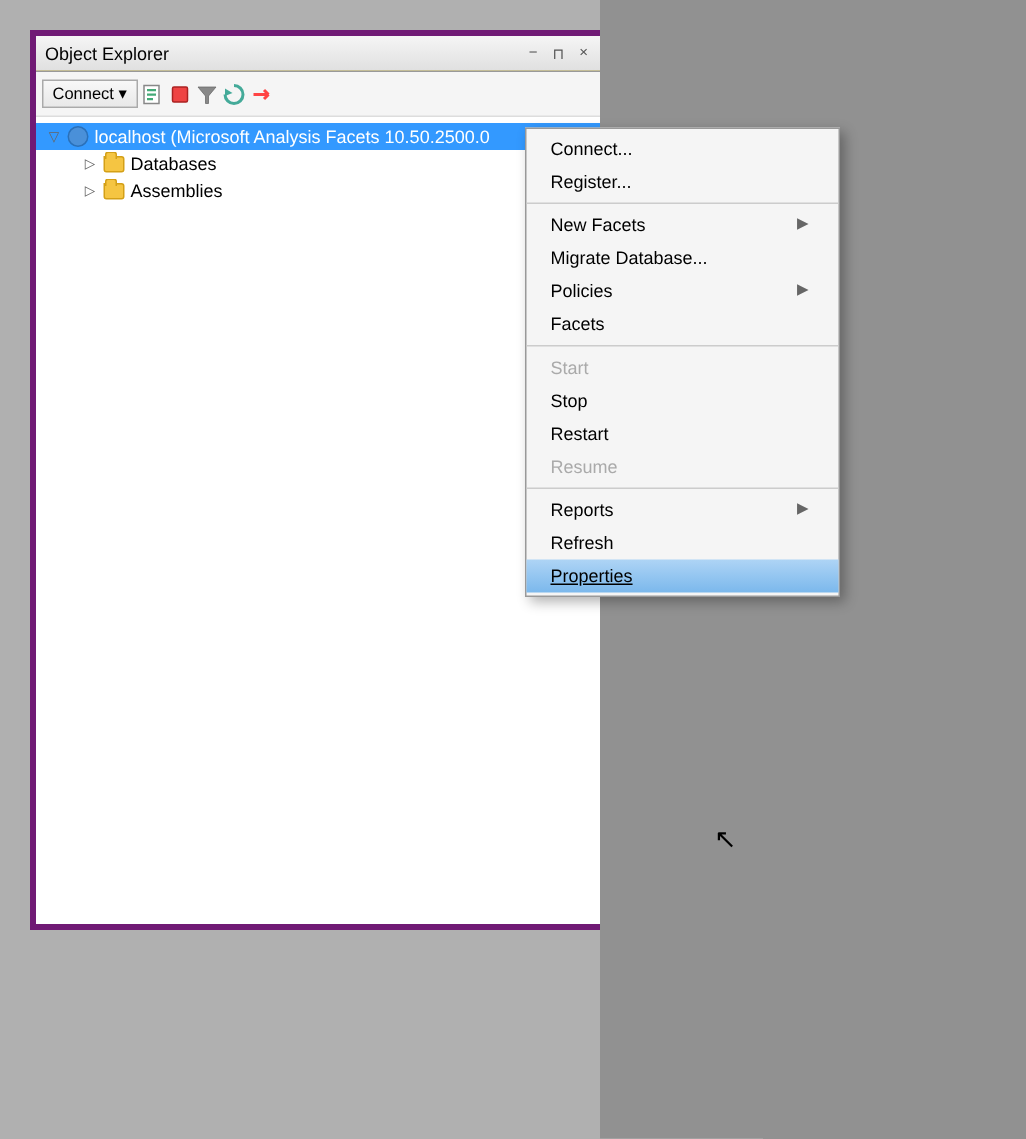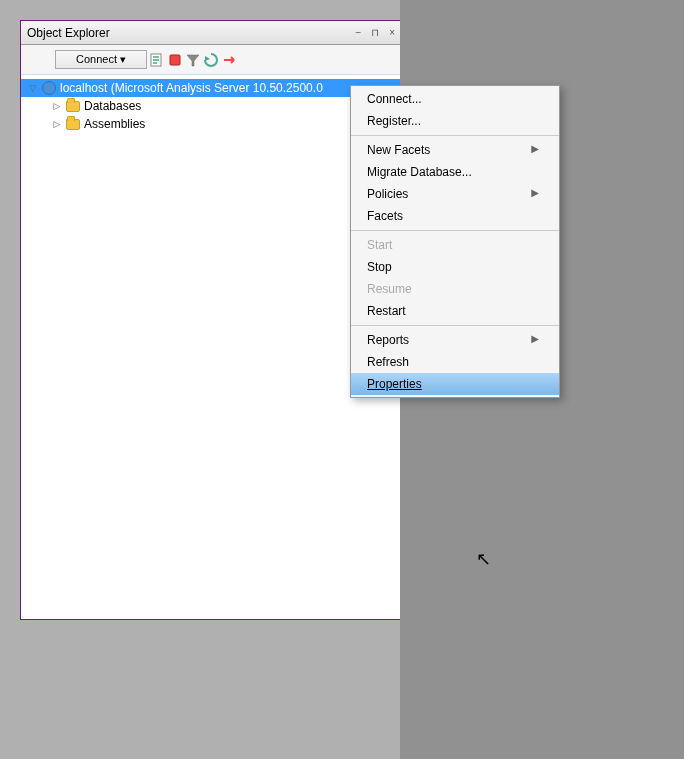--- a/index.html
+++ b/index.html
@@ -14,21 +14,21 @@
     }
 
     
     .object-explorer {
       position: absolute;
       top: 20px;
       left: 20px;
       width: 385px;
       height: 600px;
       background: #fde047;
-      border: 1px solid #701a75;
+      border: 4px solid #701a75;
       display: flex;
       flex-direction: column;
     }
 
     .oe-title-bar {
       background: linear-gradient(to bottom, #f5f5f5, #e0e0e0);
       border-bottom: 1px solid #999;
       padding: 4px 6px;
       display: flex;
       align-items: center;
@@ -61,27 +61,26 @@
       padding: 3px 4px;
       display: flex;
       align-items: center;
       gap: 2px;
       height: 30px;
     }
 
     .connect-btn {
       background: linear-gradient(to bottom, #f8f8f8, #e8e8e8);
       border: 1px solid #aaa;
-      padding: 2px 20px;
+      padding: 2px 6px;
       font-size: 11px;
       cursor: pointer;
       display: flex;
       align-items: center;
       gap: 2px;
-      margin-left: 30px;
     }
 
     .toolbar-icon {
       width: 16px;
       height: 16px;
       display: inline-flex;
       align-items: center;
       justify-content: center;
       cursor: pointer;
     }
@@ -276,21 +275,21 @@
     </span>
   </div>
 
   <div class="oe-content">
 
     <div class="tree-item selected">
       <span class="tree-expand">▽</span>
       <span class="tree-icon">
         <div class="icon-server"></div>
       </span>
-      <span class="tree-label">localhost (Microsoft Analysis Server 10.50.2500.0</span>
+      <span class="tree-label">localhost (Microsoft Analysis Facets 10.50.2500.0</span>
     </div>
 
     <div class="tree-item" style="padding-left: 28px;">
       <span class="tree-expand">▷</span>
       <span class="tree-icon">
         <div class="icon-folder"></div>
       </span>
       <span class="tree-label">Databases</span>
     </div>
 
@@ -339,27 +338,27 @@
 
   <div class="menu-item disabled">
     <span>Start</span>
   </div>
 
   <div class="menu-item">
     <span>Stop</span>
   </div>
 
 
+  <div class="menu-item">
+    <span>Restart</span>
+  </div>
+
   <div class="menu-item disabled">
     <span>Resume</span>
   </div>
-
-  <div class="menu-item">
-    <span>Restart</span>
-  </div>
   <div class="menu-separator"></div>
 
   <div class="menu-item">
     <span>Reports</span>
     <span class="submenu-arrow">▶</span>
   </div>
 
   <div class="menu-item">
     <span>Refresh</span>
   </div>

